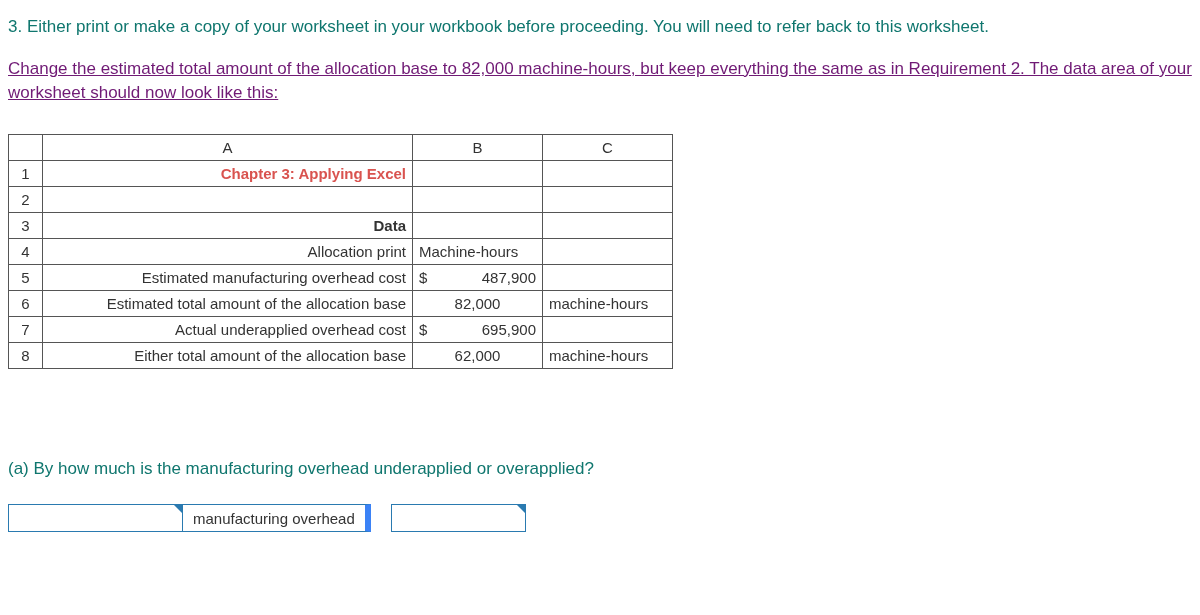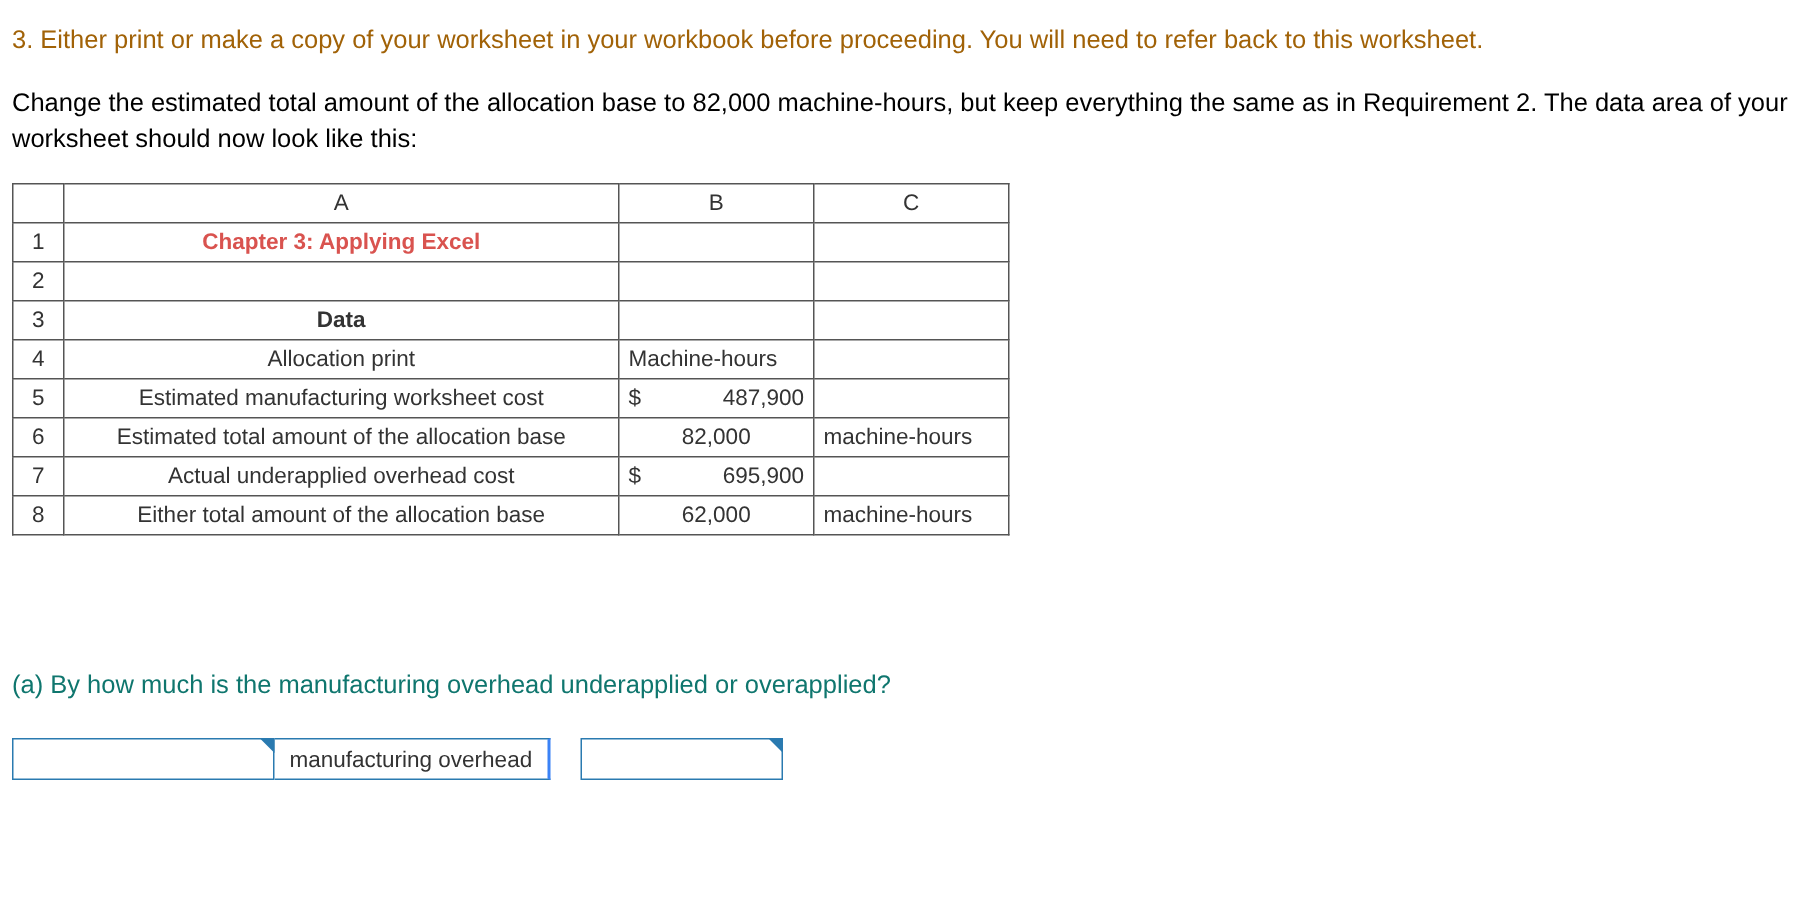--- a/index.html
+++ b/index.html
@@ -9,49 +9,50 @@
     }
     body {
       font-family: Arial, Helvetica, sans-serif;
       font-size: 15px;
       color: #333;
       padding: 15px 8px;
       background: #fff;
     }
     .instruction-text {
       font-size: 17px;
-      color: #a16207;
+      color: #0f766e;
       margin-bottom: 18px;
       line-height: 1.4;
     }
     .instruction-text-2 {
       font-size: 17px;
-      color: #000000;
-      margin-bottom: 18px;
+      color: #701a75;
+      margin-bottom: 30px;
       line-height: 1.4;
+      text-decoration: underline;
     }
     .spreadsheet {
       border-collapse: collapse;
       margin-bottom: 90px;
     }
     .spreadsheet td, .spreadsheet th {
       border: 1px solid #555;
       padding: 4px 6px;
       font-size: 15px;
       height: 26px;
       vertical-align: middle;
     }
     .rownum-col {
       width: 34px;
       text-align: center;
       font-size: 15px;
     }
     .col-a {
       width: 370px;
-      text-align: center;
+      text-align: right;
     }
     .col-b {
       width: 130px;
     }
     .col-c {
       width: 130px;
       text-align: left;
     }
     .header-row td, .header-row th {
       text-align: center;
@@ -102,21 +103,21 @@
       right: -1px;
       width: 0;
       height: 0;
       border-top: 10px solid #2a7ab0;
       border-left: 10px solid transparent;
     }
     .overhead-label {
       height: 28px;
       border-top: 1px solid #2a7ab0;
       border-bottom: 1px solid #2a7ab0;
-      border-right: 2px solid #3b82f6;
+      border-right: 6px solid #3b82f6;
       padding: 4px 10px;
       font-size: 15px;
       background: #fff;
       display: flex;
       align-items: center;
     }
     .input-box {
       width: 135px;
       height: 28px;
       border: 1px solid #2a7ab0;
@@ -168,21 +169,21 @@
     <td class="col-c"></td>
   </tr>
   <tr>
     <td class="rownum-col">4</td>
     <td class="col-a">Allocation print</td>
     <td class="col-b" style="text-align:left;">Machine-hours</td>
     <td class="col-c"></td>
   </tr>
   <tr>
     <td class="rownum-col">5</td>
-    <td class="col-a">Estimated manufacturing worksheet cost</td>
+    <td class="col-a">Estimated manufacturing overhead cost</td>
     <td class="col-b currency-cell">
       <span class="currency-symbol">$</span>
       <span>487,900</span>
     </td>
     <td class="col-c"></td>
   </tr>
   <tr>
     <td class="rownum-col">6</td>
     <td class="col-a">Estimated total amount of the allocation base</td>
     <td class="col-b num-right">82,000</td>

